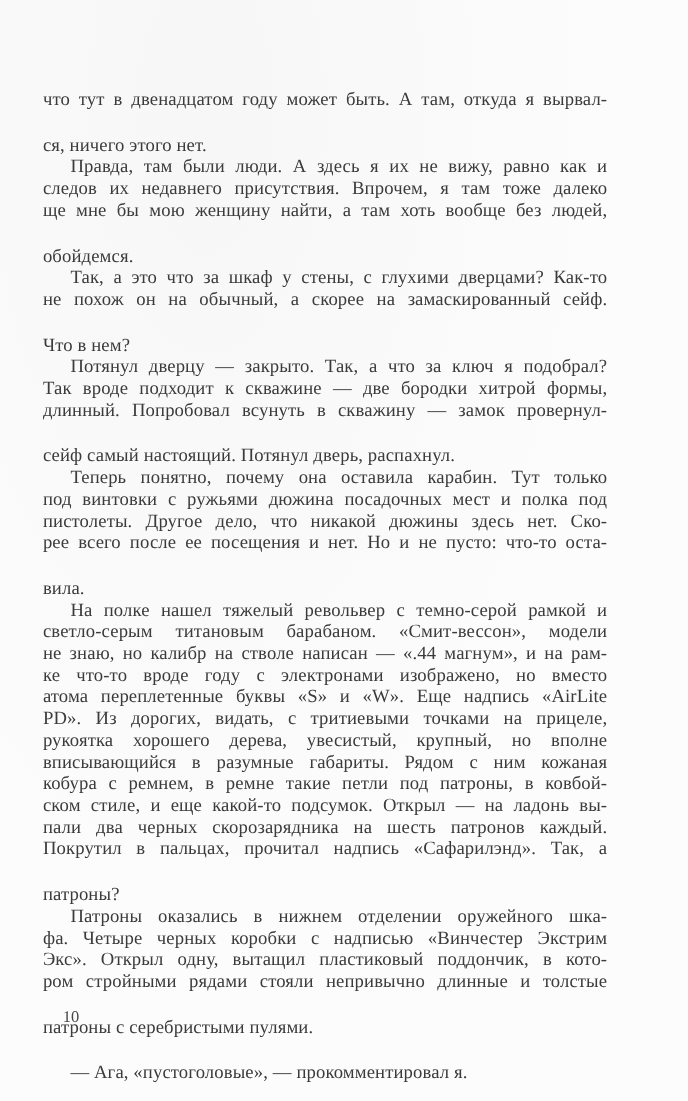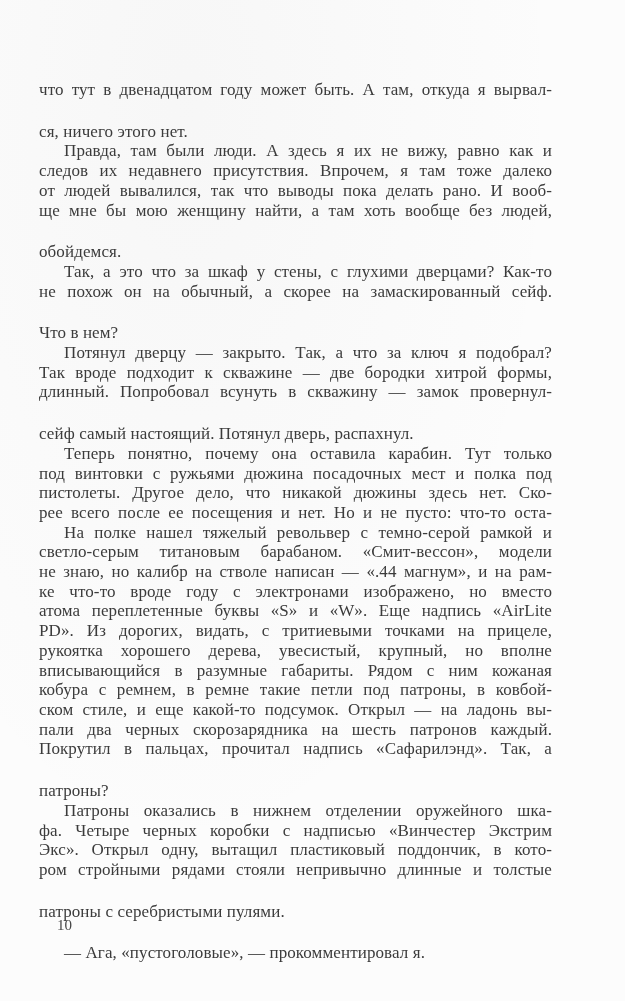--- a/index.html
+++ b/index.html
@@ -52,21 +52,20 @@
   <div class="text-block">
 
     <div class="para">
       <div class="ln">что тут в двенадцатом году может быть. А там, откуда я вырвал-</div>
       <div class="ln end">ся, ничего этого нет.</div>
     </div>
 
     <div class="para">
       <div class="ln ind">Правда, там были люди. А здесь я их не вижу, равно как и</div>
       <div class="ln">следов их недавнего присутствия. Впрочем, я там тоже далеко</div>
-      <div class="ln">от людей вывалился, так что выводы пока делать рано. И вооб-</div>
       <div class="ln">ще мне бы мою женщину найти, а там хоть вообще без людей,</div>
       <div class="ln end">обойдемся.</div>
     </div>
 
     <div class="para">
       <div class="ln ind">Так, а это что за шкаф у стены, с глухими дверцами? Как-то</div>
       <div class="ln">не похож он на обычный, а скорее на замаскированный сейф.</div>
       <div class="ln end">Что в нем?</div>
     </div>
 
@@ -75,20 +74,21 @@
       <div class="ln">Так вроде подходит к скважине — две бородки хитрой формы,</div>
       <div class="ln">длинный. Попробовал всунуть в скважину — замок провернул-</div>
       <div class="ln end">сейф самый настоящий. Потянул дверь, распахнул.</div>
     </div>
 
     <div class="para">
       <div class="ln ind">Теперь понятно, почему она оставила карабин. Тут только</div>
       <div class="ln">под винтовки с ружьями дюжина посадочных мест и полка под</div>
       <div class="ln">пистолеты. Другое дело, что никакой дюжины здесь нет. Ско-</div>
       <div class="ln">рее всего после ее посещения и нет. Но и не пусто: что-то оста-</div>
+      <div class="ln end">вила.</div>
     </div>
 
     <div class="para">
       <div class="ln ind">На полке нашел тяжелый револьвер с темно-серой рамкой и</div>
       <div class="ln">светло-серым титановым барабаном. «Смит-вессон», модели</div>
       <div class="ln">не знаю, но калибр на стволе написан — «.44 магнум», и на рам-</div>
       <div class="ln">ке что-то вроде году с электронами изображено, но вместо</div>
       <div class="ln">атома переплетенные буквы «S» и «W». Еще надпись «AirLite</div>
       <div class="ln">PD». Из дорогих, видать, с тритиевыми точками на прицеле,</div>
       <div class="ln">рукоятка хорошего дерева, увесистый, крупный, но вполне</div>

